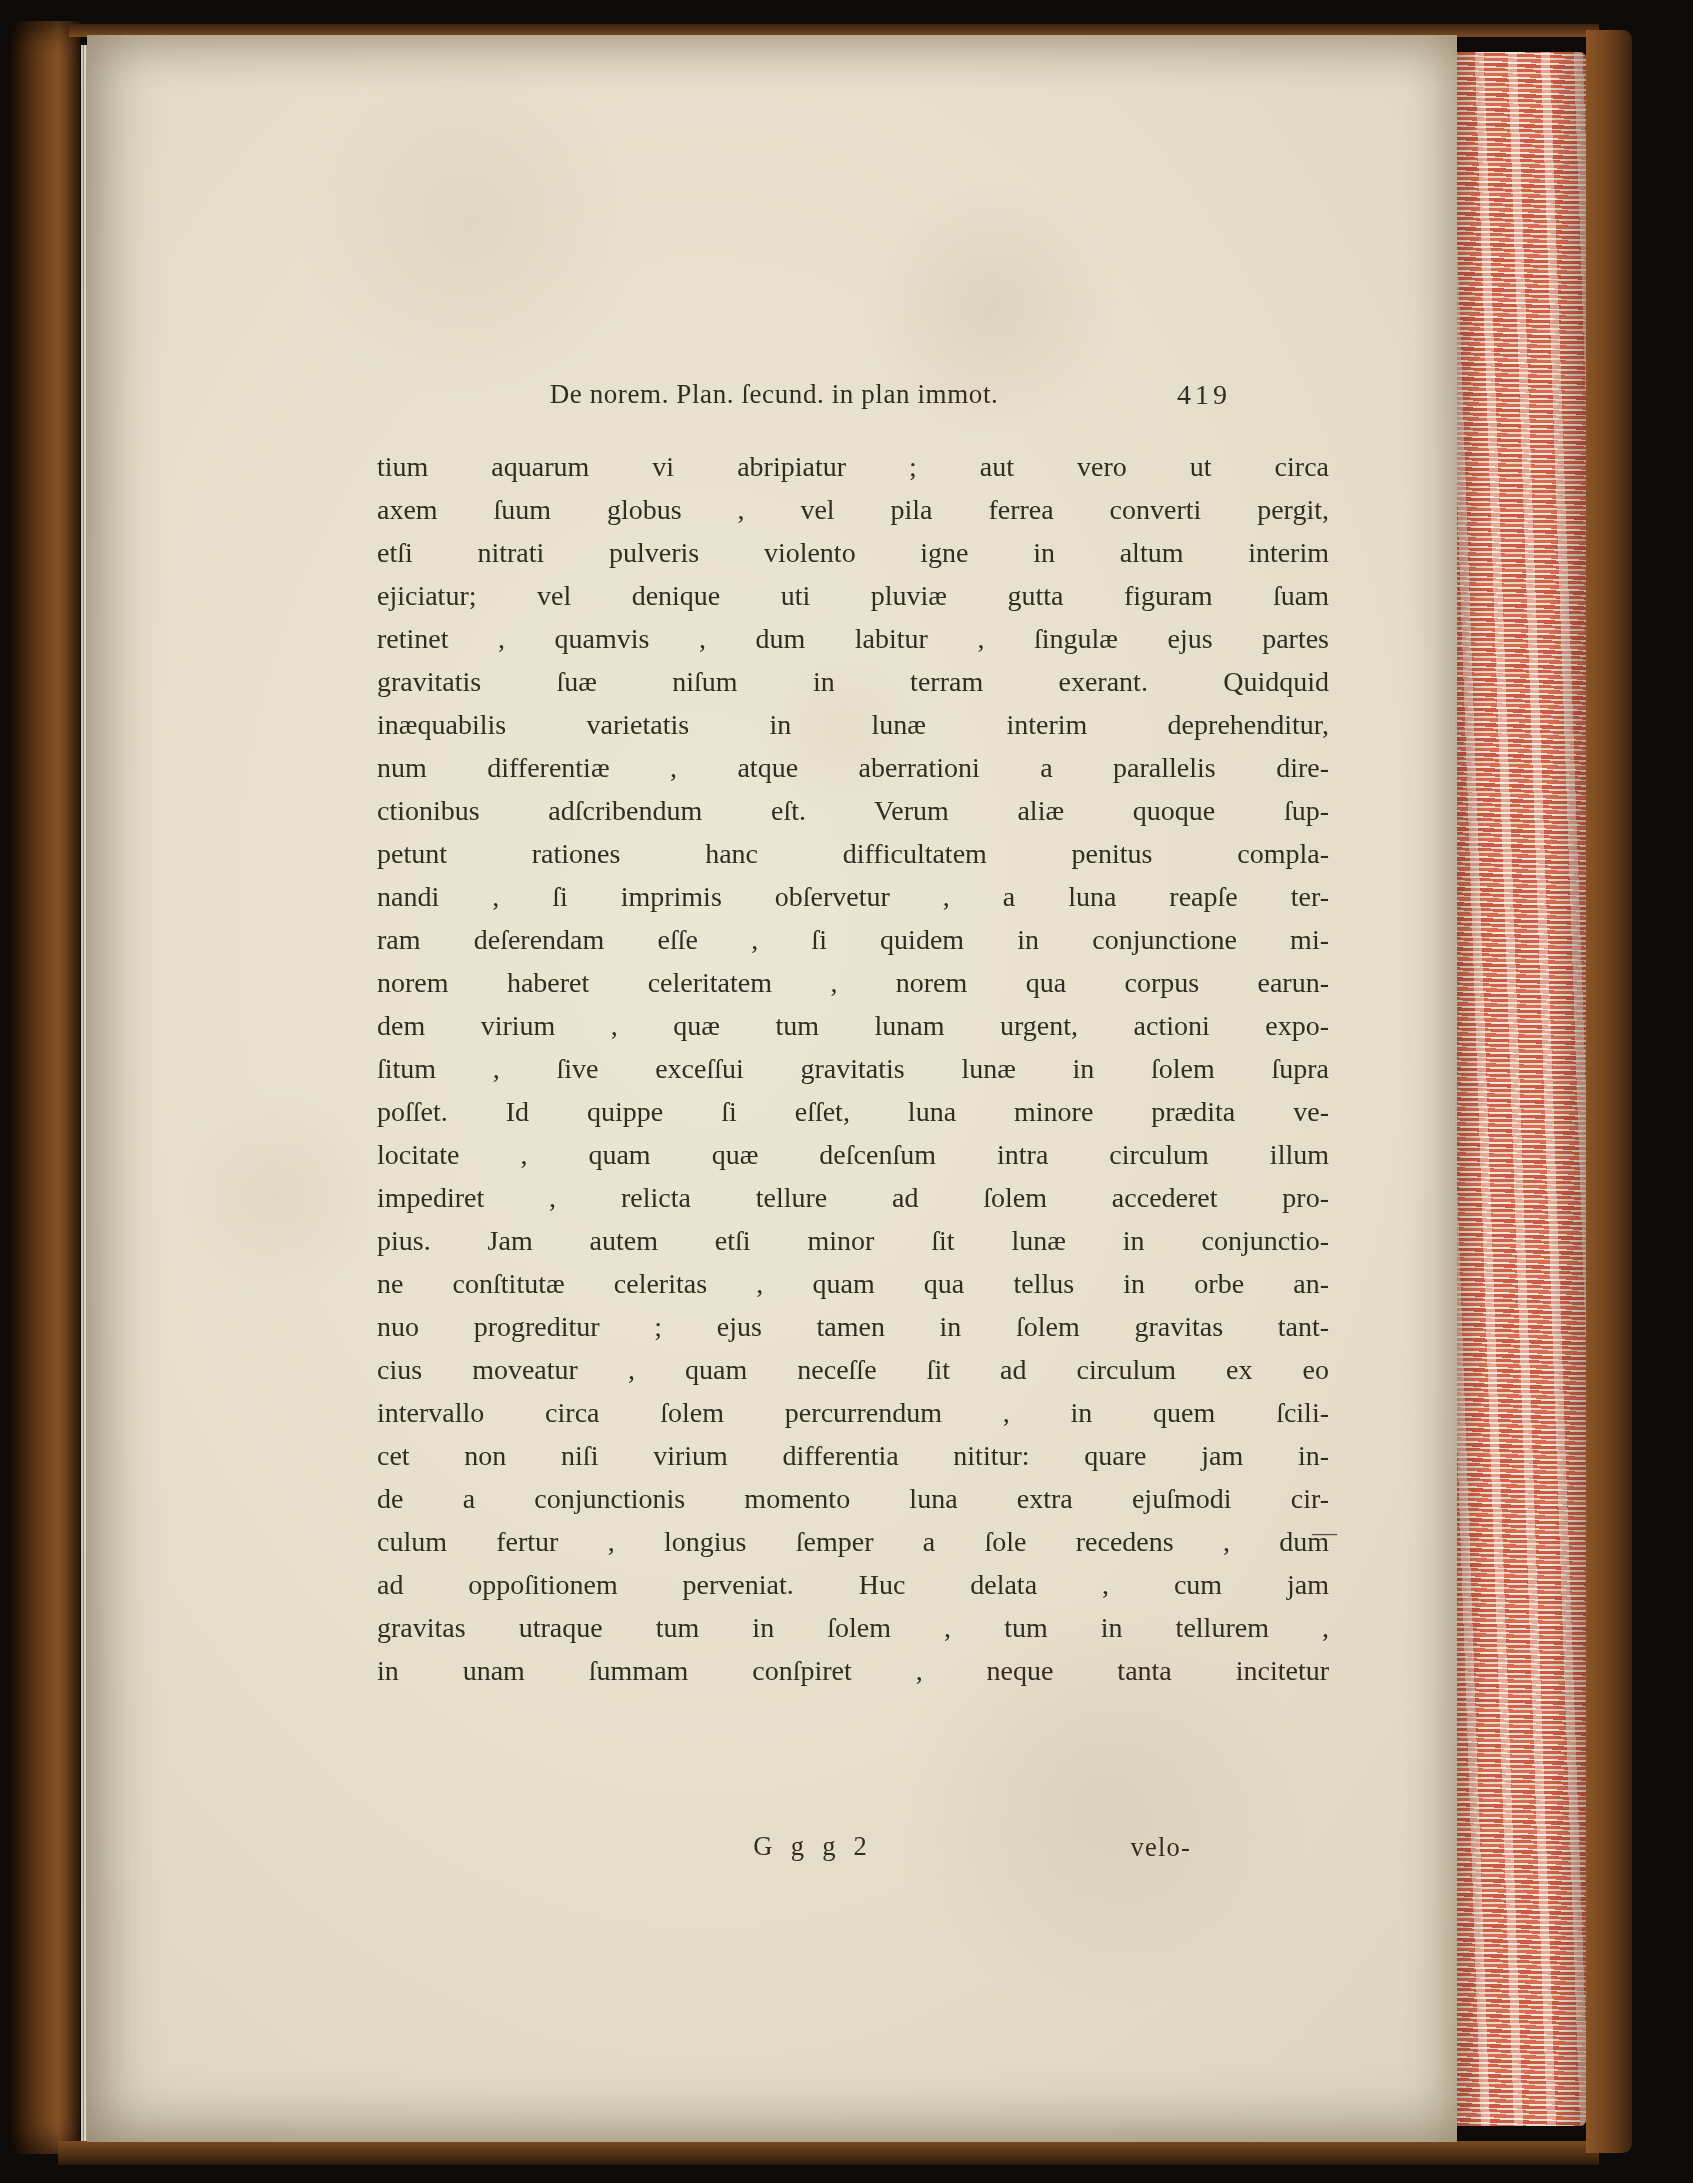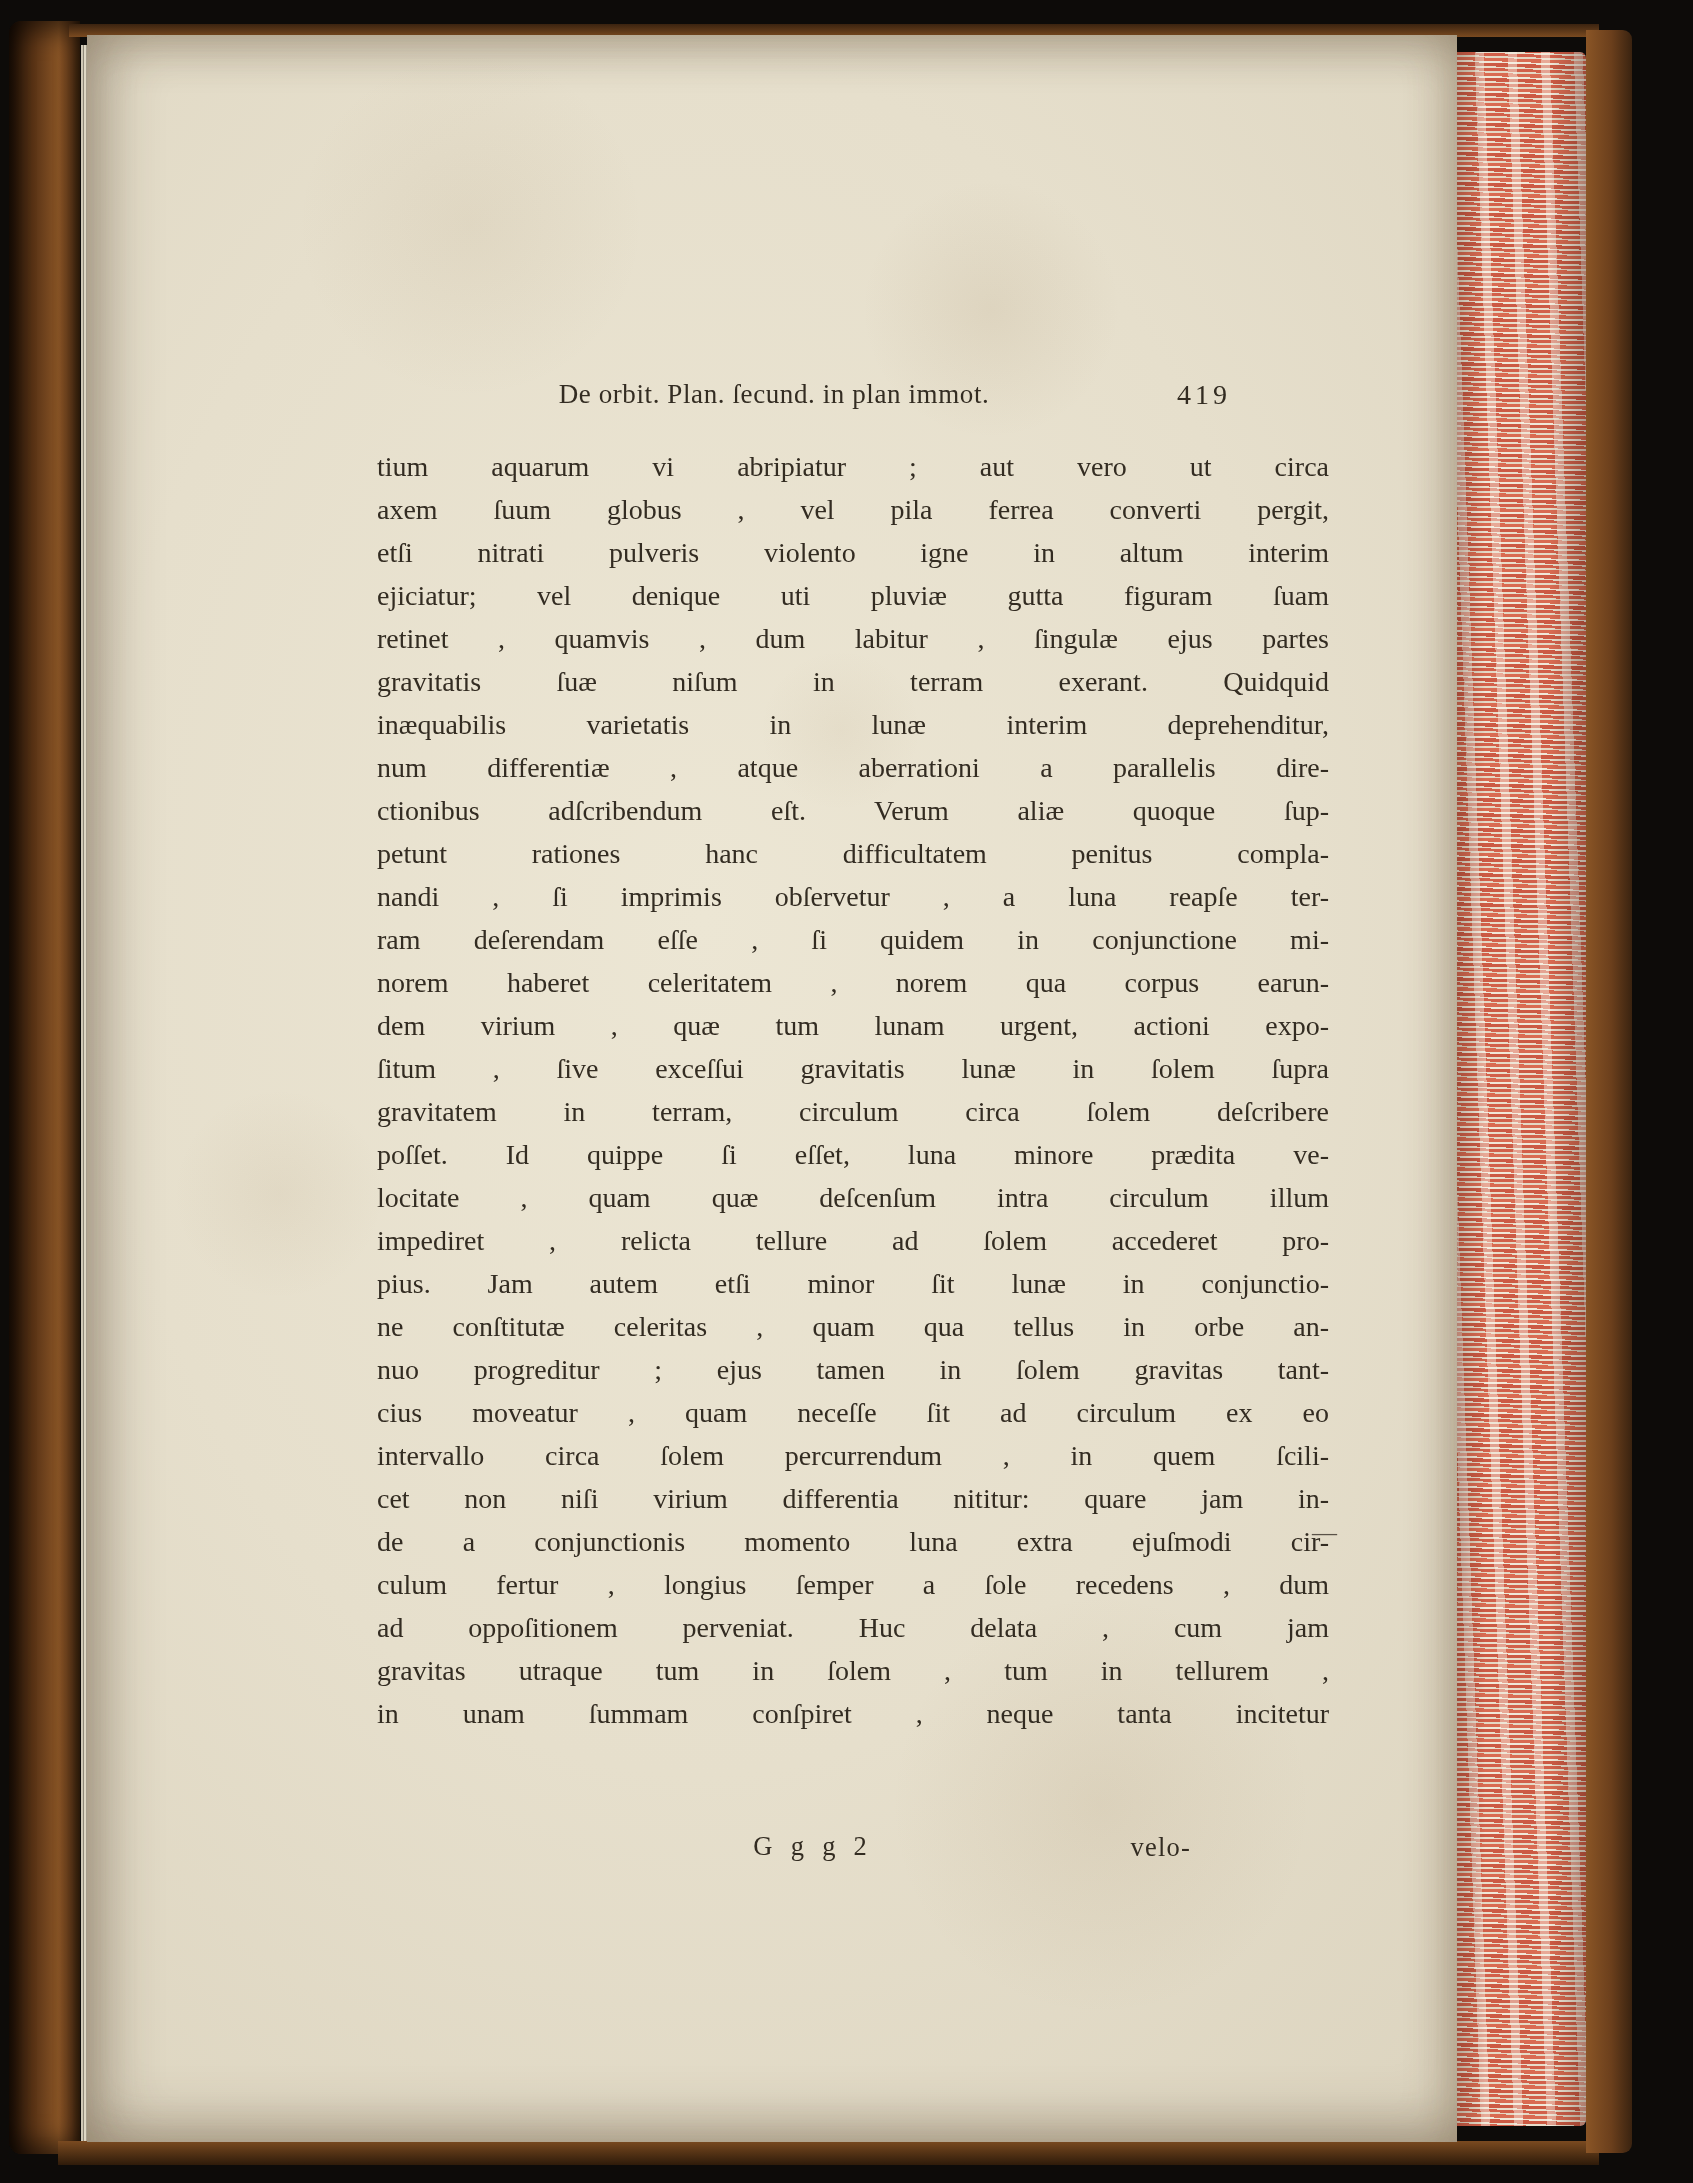--- a/index.html
+++ b/index.html
@@ -116,42 +116,41 @@
 <div class="scene">
 
   <div class="leather-left"></div>
   <div class="leather-top"></div>
   <div class="leather-bottom"></div>
   <div class="page-stack-left"></div>
 
   <div class="paper">
 
     <div class="running-header">
-      <span class="header-title">De orbit. Plan. ſecund. in plan immot.</span>
+      <span class="header-title">De norem. Plan. ſecund. in plan immot.</span>
       <span class="page-number">419</span>
     </div>
 
     <div class="body-text">
 
     <div class="text-line">tium aquarum vi abripiatur ; aut vero ut circa</div>
         <div class="text-line">axem ſuum globus , vel pila ferrea converti pergit,</div>
         <div class="text-line">etſi nitrati pulveris violento igne in altum interim</div>
         <div class="text-line">ejiciatur; vel denique uti pluviæ gutta figuram ſuam</div>
         <div class="text-line">retinet , quamvis , dum labitur , ſingulæ ejus partes</div>
         <div class="text-line">gravitatis ſuæ niſum in terram exerant.  Quidquid</div>
         <div class="text-line">inæquabilis varietatis in lunæ interim deprehenditur,</div>
         <div class="text-line">num differentiæ , atque aberrationi a parallelis dire-</div>
         <div class="text-line">ctionibus adſcribendum eſt.  Verum aliæ quoque ſup-</div>
         <div class="text-line">petunt rationes hanc difficultatem penitus compla-</div>
         <div class="text-line">nandi , ſi imprimis obſervetur , a luna reapſe ter-</div>
         <div class="text-line">ram deſerendam eſſe , ſi quidem in conjunctione mi-</div>
         <div class="text-line">norem haberet celeritatem , norem qua corpus earun-</div>
         <div class="text-line">dem virium , quæ tum lunam urgent, actioni expo-</div>
         <div class="text-line">ſitum , ſive exceſſui gravitatis lunæ in ſolem ſupra</div>
-        <div class="text-line">gravitatem in terram, circulum circa ſolem deſcribere</div>
         <div class="text-line">poſſet.  Id quippe ſi eſſet, luna minore prædita ve-</div>
         <div class="text-line">locitate , quam quæ deſcenſum intra circulum illum</div>
         <div class="text-line">impediret , relicta tellure ad ſolem accederet pro-</div>
         <div class="text-line">pius.  Jam autem etſi minor ſit lunæ in conjunctio-</div>
         <div class="text-line">ne conſtitutæ celeritas , quam qua tellus in orbe an-</div>
         <div class="text-line">nuo progreditur ; ejus tamen in ſolem gravitas tant-</div>
         <div class="text-line">cius moveatur , quam neceſſe ſit ad circulum ex eo</div>
         <div class="text-line">intervallo circa ſolem percurrendum , in quem ſcili-</div>
         <div class="text-line">cet non niſi virium differentia nititur: quare jam in-</div>
         <div class="text-line">de a conjunctionis momento luna extra ejuſmodi cir-</div>

